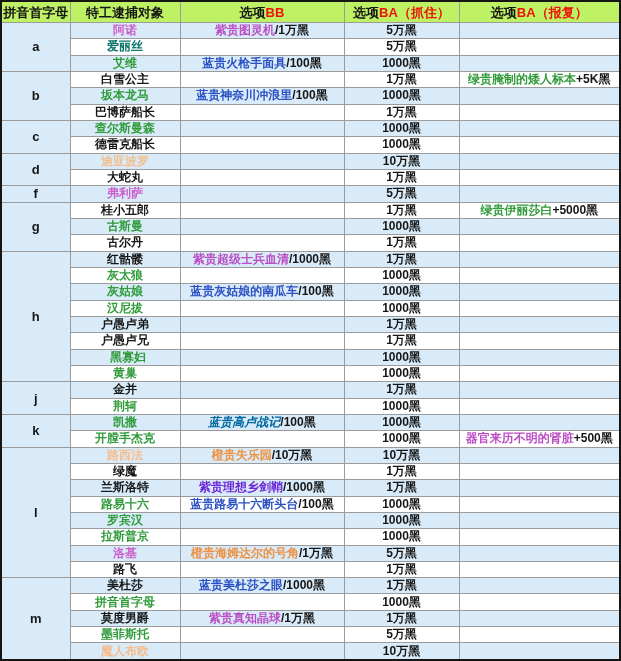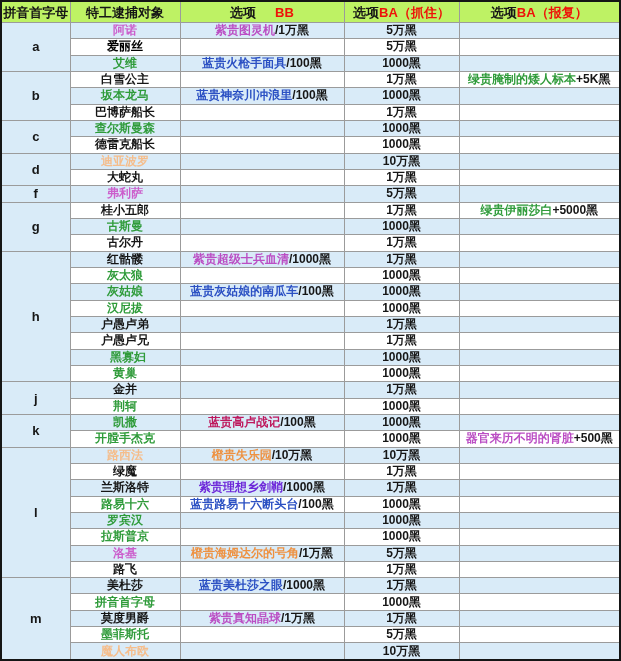--- a/index.html
+++ b/index.html
@@ -48,35 +48,35 @@
     <col class="col-pinyin">
       <col class="col-name">
       <col class="col-bb">
       <col class="col-catch">
       <col class="col-revenge">
   </colgroup>
   <thead>
     <tr>
       <th>拼音首字母</th>
       <th>特工逮捕对象</th>
-      <th><span>选项</span><span class="accent" style="color: rgb(238, 19, 9); padding-left: 19px;">BB</span></th>
+      <th><span>选项</span><span class="accent" style="color: rgb(238, 19, 9);">BB</span></th>
       <th><span>选项</span><span class="accent" style="color: rgb(238, 19, 9);">BA（抓住）</span></th>
       <th><span>选项</span><span class="accent" style="color: rgb(238, 19, 9);">BA（报复）</span></th>
     </tr>
   </thead>
   <tbody>
       <tr class="stripe-blue">
         <td class="letter-cell" rowspan="3">a</td>
         <td><span style="color: rgb(204, 95, 204);">阿诺</span></td>
         <td><span style="color: rgb(187, 78, 196);">紫贵图灵机</span><span style="color: rgb(22, 22, 22);">/1万黑</span></td>
         <td><span style="color: rgb(22, 22, 22);">5万黑</span></td>
         <td></td>
       </tr>
       <tr class="stripe-white">
-        <td><span style="color: #000000;">爱丽丝</span></td>
+        <td><span style="color: #0f766e;">爱丽丝</span></td>
         <td></td>
         <td><span style="color: rgb(22, 22, 22);">5万黑</span></td>
         <td></td>
       </tr>
       <tr class="stripe-blue">
         <td><span style="color: rgb(47, 155, 58);">艾维</span></td>
         <td><span style="color: rgb(43, 80, 195);">蓝贵火枪手面具</span><span style="color: rgb(22, 22, 22);">/100黑</span></td>
         <td><span style="color: rgb(22, 22, 22);">1000黑</span></td>
         <td></td>
       </tr>
@@ -209,21 +209,21 @@
       </tr>
       <tr class="stripe-white">
         <td><span style="color: rgb(47, 155, 58);">荆轲</span></td>
         <td></td>
         <td><span style="color: rgb(22, 22, 22);">1000黑</span></td>
         <td></td>
       </tr>
       <tr class="stripe-blue">
         <td class="letter-cell" rowspan="2">k</td>
         <td><span style="color: rgb(47, 155, 58);">凯撒</span></td>
-        <td><span style="color: #be185d;">蓝贵高卢战记</span><span style="color: rgb(22, 22, 22);">/100黑</span></td>
+        <td><span style="color: #0369a1; font-style: italic;">蓝贵高卢战记</span><span style="color: rgb(22, 22, 22);">/100黑</span></td>
         <td><span style="color: rgb(22, 22, 22);">1000黑</span></td>
         <td></td>
       </tr>
       <tr class="stripe-white">
         <td><span style="color: rgb(47, 155, 58);">开膛手杰克</span></td>
         <td></td>
         <td><span style="color: rgb(22, 22, 22);">1000黑</span></td>
         <td><span style="color: rgb(187, 78, 196);">器官来历不明的肾脏</span><span style="color: rgb(22, 22, 22);">+500黑</span></td>
       </tr>
       <tr class="stripe-blue">

